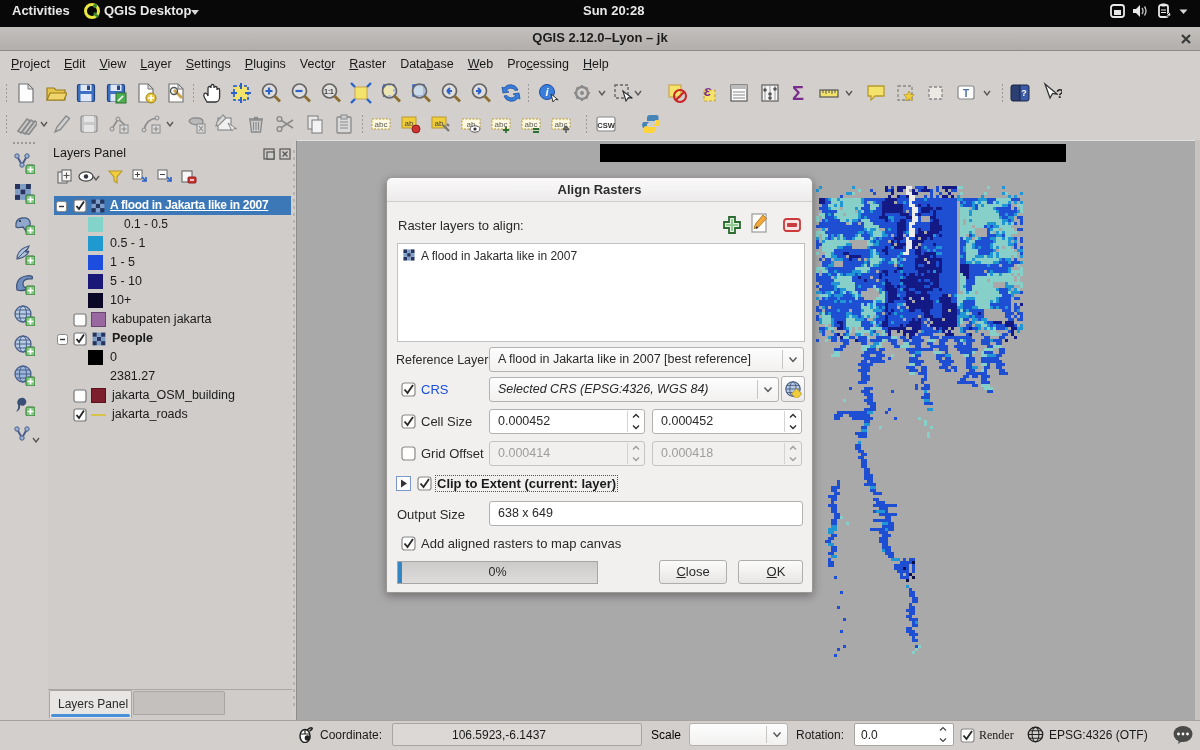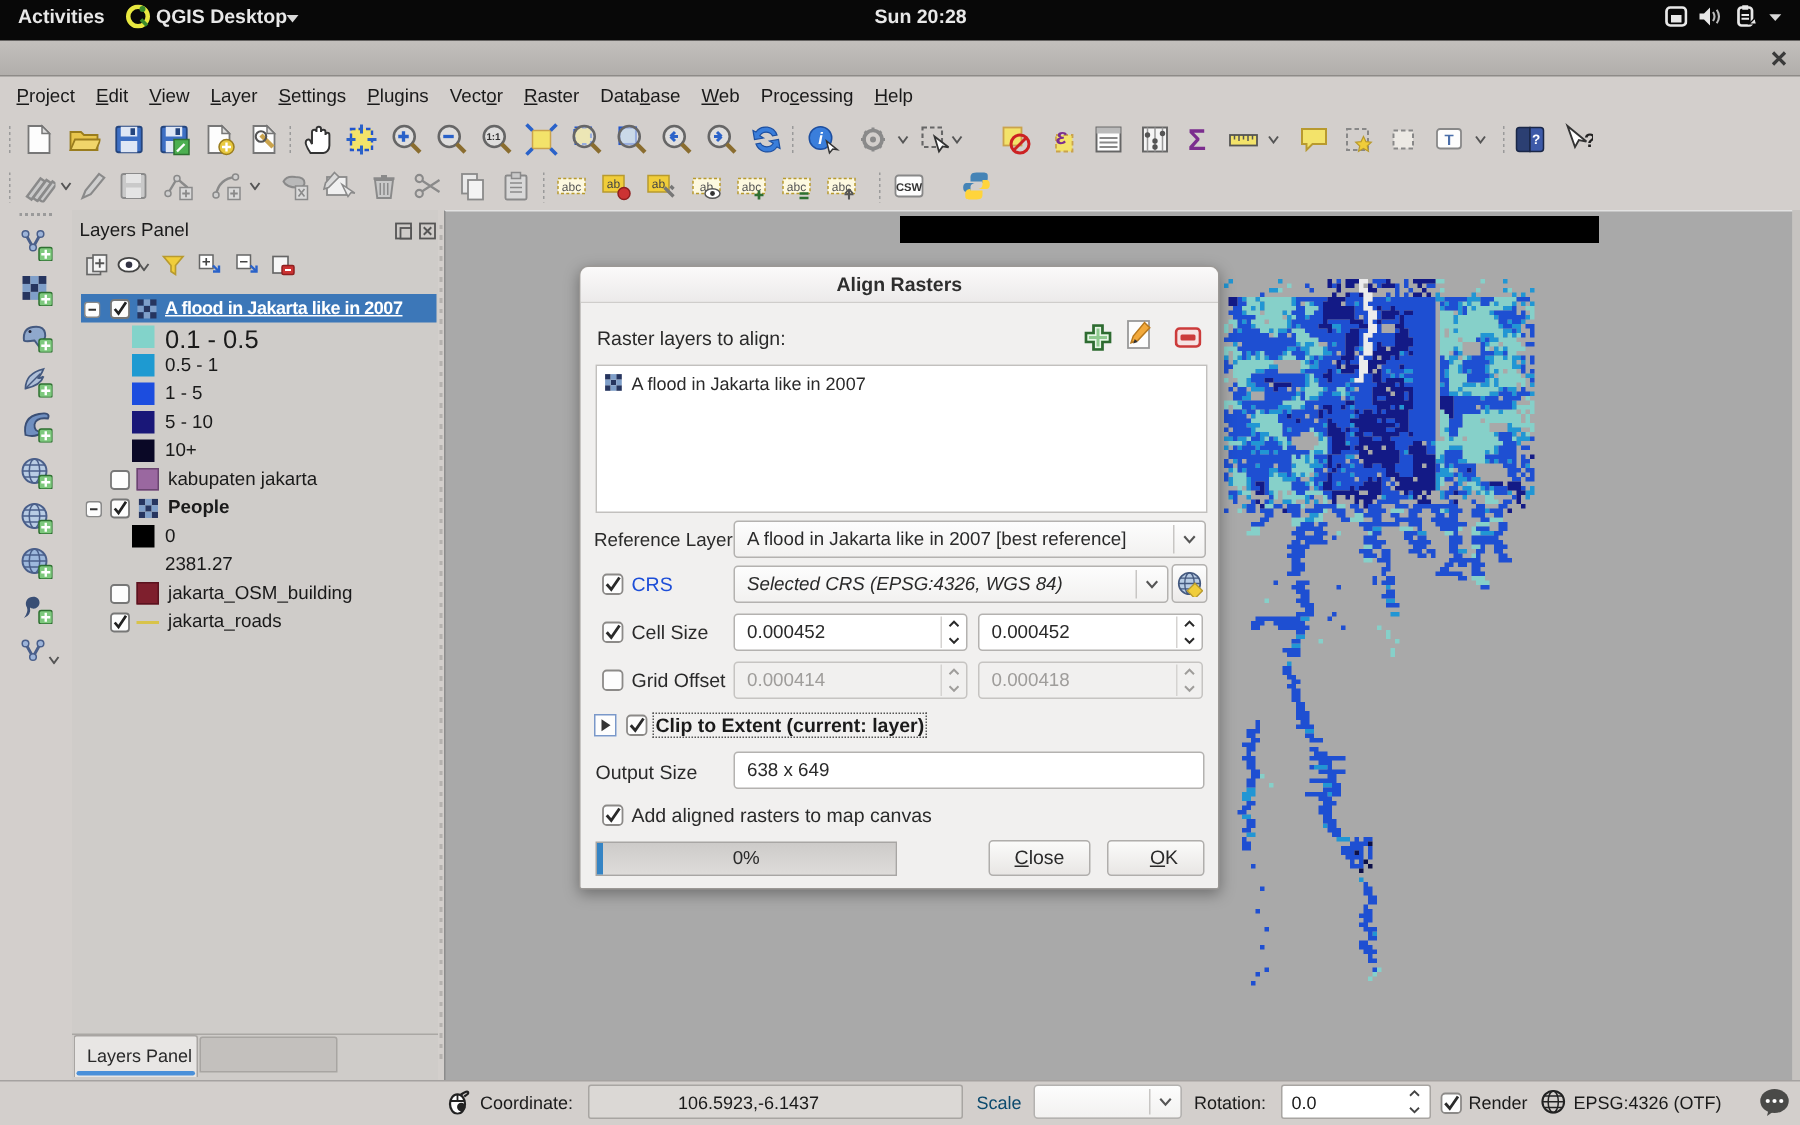--- a/index.html
+++ b/index.html
@@ -36,20 +36,21 @@
    <rect x="4.5" y="0.5" width="4" height="3" fill="#e8e8e8"></rect>
    <path d="M4 7 h5 M4 9.5 h5" stroke="#e8e8e8" stroke-width="1.2"></path>
    <path d="M13 9 l-4 4 h5 z" fill="#e8e8e8" stroke="#080808" stroke-width="0.8"></path>
  </svg>
  <svg class="abs" style="left:1179px;top:8px;" width="9" height="7" viewBox="0 0 9 7">
       <path d="M0.5 1.5 L4.5 6 L8.5 1.5 z" fill="#d8d8d8"></path>
     </svg>
 </div>
 
 <div class="abs" style="left:0;top:27px;width:1200px;height:24px;background:linear-gradient(#c3c0bd,#b1aeab);border-bottom:1px solid #8e8b88;">
+ <div class="abs" style="left:0;top:3px;width:1200px;text-align:center;font-size:13px;font-weight:bold;color:#1c1c1c;">QGIS 2.12.0–Lyon – jk</div>
  <svg class="abs" style="left:1180px;top:6px;" width="12" height="12" viewBox="0 0 12 12">
       <path d="M2 2 L10 10 M10 2 L2 10" stroke="#3a3a3a" stroke-width="2.2"></path>
     </svg>
 </div>
 <div class="abs" style="left:0;top:51px;width:1200px;height:27px;font-size:12.5px;color:#1a1a1a;white-space:nowrap;padding-left:4px;padding-top:6px;"><span style="padding:0 7px;"><span class="u">P</span>roject</span><span style="padding:0 7px;"><span class="u">E</span>dit</span><span style="padding:0 7px;"><span class="u">V</span>iew</span><span style="padding:0 7px;"><span class="u">L</span>ayer</span><span style="padding:0 7px;"><span class="u">S</span>ettings</span><span style="padding:0 7px;"><span class="u">P</span>lugins</span><span style="padding:0 7px;">Vect<span class="u">o</span>r</span><span style="padding:0 7px;"><span class="u">R</span>aster</span><span style="padding:0 7px;">Data<span class="u">b</span>ase</span><span style="padding:0 7px;"><span class="u">W</span>eb</span><span style="padding:0 7px;">Pro<span class="u">c</span>essing</span><span style="padding:0 7px;"><span class="u">H</span>elp</span></div>
 <div class="abs" style="left:6px;top:84px;width:1px;height:20px;background:repeating-linear-gradient(#9a9a9a 0 2px,transparent 2px 4px);"></div>
 <svg class="abs" style="left:15px;top:82px;" width="22" height="22" viewBox="0 0 22 22">
     <path d="M4 2 h9 l5 5 v13 h-14 z" fill="#fdfdfd" stroke="#777" stroke-width="1.2"></path>
     <path d="M13 2 l5 5 h-5 z" fill="#ddd" stroke="#777" stroke-width="1"></path>
   </svg>
@@ -462,21 +463,21 @@
       <rect x="2" y="12.6" width="5.3" height="5.3" fill="#26355f"></rect>
       <rect x="12.6" y="12.6" width="5.3" height="5.3" fill="#26355f"></rect>
       <rect x="7.3" y="2" width="5.3" height="5.3" fill="#7f9fc9"></rect>
       <rect x="2" y="7.3" width="5.3" height="5.3" fill="#7f9fc9"></rect>
       <rect x="12.6" y="7.3" width="5.3" height="5.3" fill="#7f9fc9"></rect>
       <rect x="7.3" y="12.6" width="5.3" height="5.3" fill="#7f9fc9"></rect>
     </g>
   </svg>
 <div class="abs" style="left:110px;top:198.0px;font-size:12px;letter-spacing:-0.3px;color:#fff;font-weight:bold;text-decoration:underline;white-space:nowrap;">A flood in Jakarta like in 2007</div>
 <div class="abs" style="left:88px;top:217.0px;width:15px;height:15px;background:#82d3ca;"></div>
-<div class="abs" style="left:110px;top:217.0px;font-size:17px;color:#1a1a1a;">0.1 - 0.5</div>
+<div class="abs" style="left:124px;top:217.0px;font-size:12px;color:#1a1a1a;">0.1 - 0.5</div>
 <div class="abs" style="left:88px;top:236.0px;width:15px;height:15px;background:#1e9ad1;"></div>
 <div class="abs" style="left:110px;top:236.0px;font-size:12.5px;color:#1a1a1a;">0.5 - 1</div>
 <div class="abs" style="left:88px;top:255.0px;width:15px;height:15px;background:#1c4ddf;"></div>
 <div class="abs" style="left:110px;top:255.0px;font-size:12.5px;color:#1a1a1a;">1 - 5</div>
 <div class="abs" style="left:88px;top:274.0px;width:15px;height:15px;background:#191778;"></div>
 <div class="abs" style="left:110px;top:274.0px;font-size:12.5px;color:#1a1a1a;">5 - 10</div>
 <div class="abs" style="left:88px;top:293.0px;width:15px;height:15px;background:#0a0826;"></div>
 <div class="abs" style="left:110px;top:293.0px;font-size:12.5px;color:#1a1a1a;">10+</div>
 <svg class="abs" style="left:73px;top:312.5px;" width="14" height="14" viewBox="0 0 14 14">
     <rect x="1" y="1" width="12" height="12" rx="2" fill="#fdfdfd" stroke="#777" stroke-width="1.2"></rect>
@@ -666,41 +667,41 @@
 <div class="abs" style="left:0;top:720px;width:1200px;height:30px;background:#d3cfcc;border-top:1px solid #a5a2a0;"></div>
 <svg class="abs" style="left:297px;top:726px;" width="16" height="17" viewBox="0 0 16 17">
     <ellipse cx="8" cy="10" rx="5" ry="6.5" fill="#fdfdfd" stroke="#222" stroke-width="1.5"></ellipse>
     <path d="M8 3.5 v5 M3 8 h10" stroke="#222" stroke-width="1.2"></path>
     <path d="M10 4 q4 -3 5 -2 q1 1 -2.5 3" fill="none" stroke="#222" stroke-width="1.5"></path>
     <circle cx="10.5" cy="12" r="2.8" fill="#222"></circle>
   </svg>
 <div class="abs" style="left:320px;top:728px;font-size:12px;color:#1a1a1a;">Coordinate:</div>
 <div class="abs" style="left:392px;top:723px;width:250px;height:23px;background:#dbd8d5;border:1px solid #a8a5a2;border-radius:2px;"></div>
 <div class="abs" style="left:392px;top:728px;width:214px;text-align:center;font-size:12px;color:#1a1a1a;">106.5923,-6.1437</div>
-<div class="abs" style="left:651px;top:728px;font-size:12px;color:#0c4a6e;">Scale</div>
+<div class="abs" style="left:651px;top:728px;font-size:12px;color:#000000;">Scale</div>
 <div class="abs" style="left:689px;top:723px;width:99px;height:23px;background:linear-gradient(#fdfdfd,#f2f1f0);border:1px solid #b4b2b0;border-radius:3px;"></div>
 <div class="abs" style="left:718px;top:727px;font-size:12px;color:#14532d;white-space:nowrap;margin-top:21px;">1:174,052</div>
 <div class="abs" style="left:766px;top:726px;width:1px;height:17px;background:#c8c6c4;"></div>
 <svg class="abs" style="left:772px;top:731px;" width="10" height="7" viewBox="0 0 10 7">
     <path d="M1.5 1.5 L5 5.5 L8.5 1.5" stroke="#555" stroke-width="1.4" fill="none"></path>
   </svg>
 <div class="abs" style="left:796px;top:728px;font-size:12px;color:#1a1a1a;">Rotation:</div>
 <div class="abs" style="left:854px;top:723px;width:100px;height:23px;background:#fff;border:1px solid #a8a5a2;border-radius:2px;"></div>
 <div class="abs" style="left:861px;top:728px;font-size:12px;color:#1a1a1a;">0.0</div>
 <svg class="abs" style="left:938px;top:726px;" width="10" height="6" viewBox="0 0 10 6">
     <path d="M2 4.5 L5 1.5 L8 4.5" stroke="#444" stroke-width="1.2" fill="none"></path>
   </svg>
 <svg class="abs" style="left:938px;top:737px;" width="10" height="6" viewBox="0 0 10 6">
     <path d="M2 1.5 L5 4.5 L8 1.5" stroke="#444" stroke-width="1.2" fill="none"></path>
   </svg>
 <svg class="abs" style="left:960px;top:727.5px;" width="15" height="15" viewBox="0 0 15 15">
     <rect x="1" y="1" width="13" height="13" rx="2.5" fill="#fdfdfd" stroke="#8c8a88" stroke-width="1.2"></rect>
     <path d="M3.5 7.5 l3 3.5 L12 3" stroke="#2a2a2a" stroke-width="1.9" fill="none"></path>
   </svg>
-<div class="abs" style="left:979px;top:728px;font-size:12px;color:#1a1a1a;">Render</div>
+<div class="abs" style="left:979px;top:728px;font-size:12px;color:#1a1a1a;font-family:Liberation Serif, serif;">Render</div>
 <svg class="abs" style="left:1027px;top:726px;" width="17" height="17" viewBox="0 0 20 20">
     <circle cx="10" cy="10" r="8.5" fill="none" stroke="#222" stroke-width="1.6"></circle>
     <ellipse cx="10" cy="10" rx="4" ry="8.5" fill="none" stroke="#222" stroke-width="1.2"></ellipse>
     <path d="M1.5 10 h17 M3 5.5 h14 M3 14.5 h14" stroke="#222" stroke-width="1.2"></path>
   </svg>
 <div class="abs" style="left:1049px;top:728px;font-size:12px;color:#1a1a1a;">EPSG:4326 (OTF)</div>
 <svg class="abs" style="left:1172px;top:725px;" width="22" height="20" viewBox="0 0 22 20">
     <ellipse cx="11" cy="9" rx="9.5" ry="8" fill="#4a4a48"></ellipse>
     <path d="M7 15 l-1 4 l5 -3.5 z" fill="#4a4a48"></path>
     <circle cx="6.5" cy="9" r="1.4" fill="#fff"></circle>

